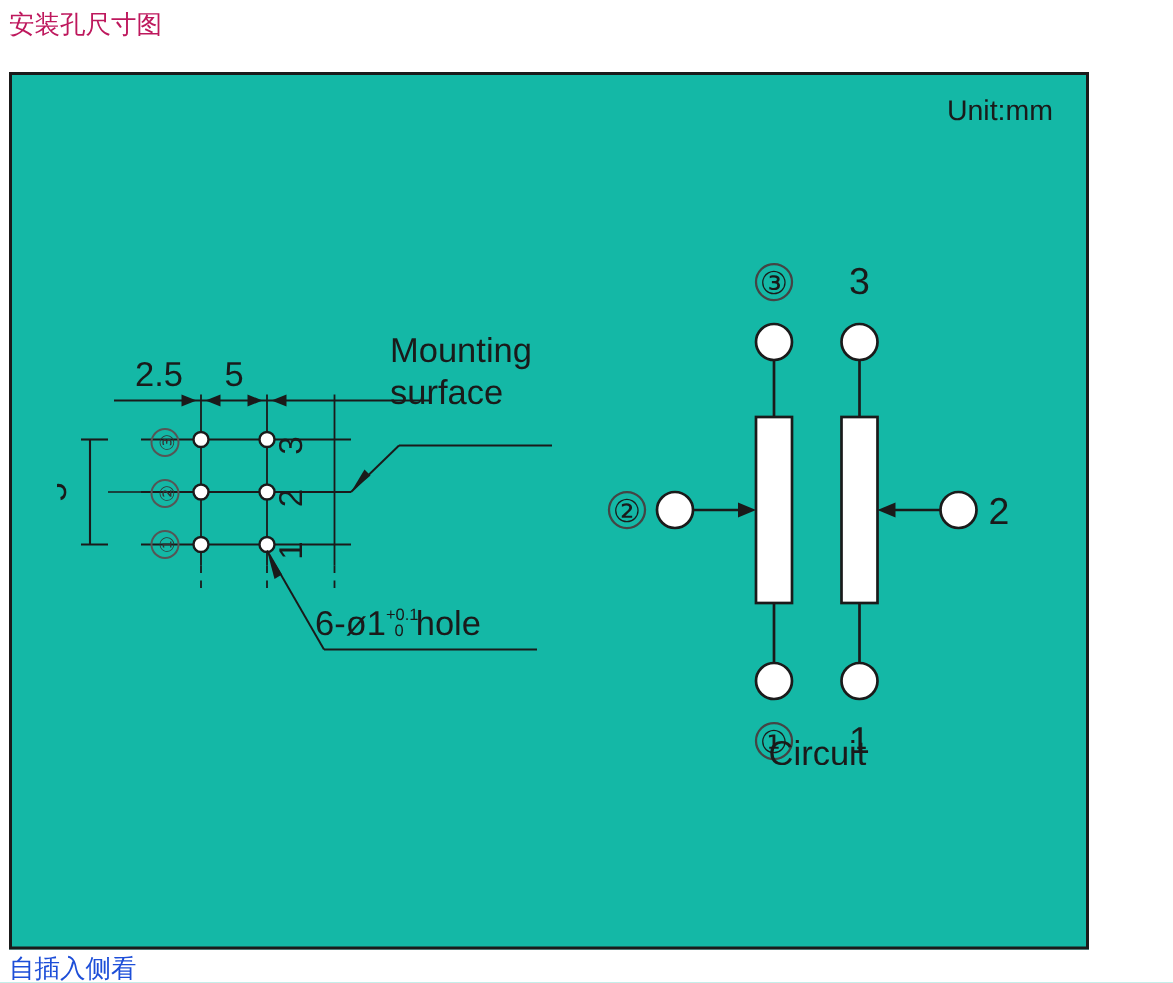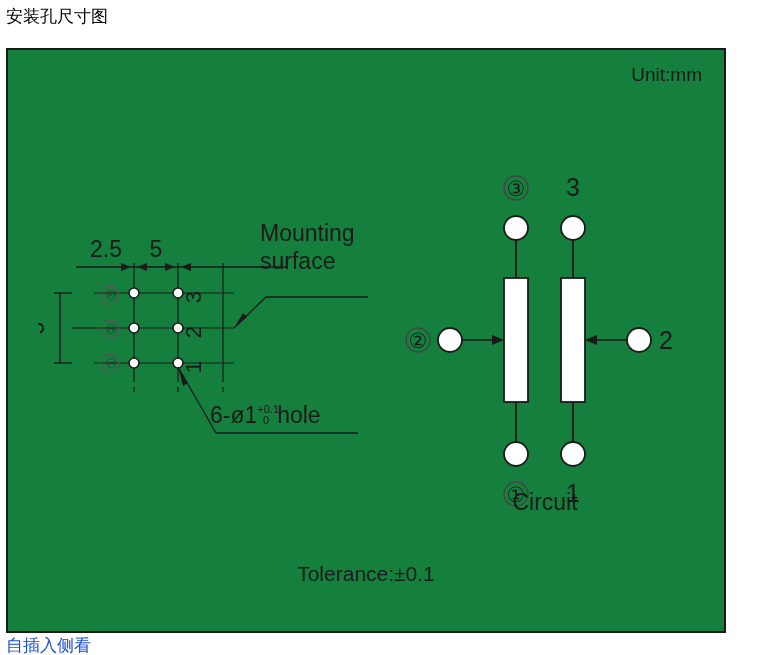--- a/index.html
+++ b/index.html
@@ -14,32 +14,32 @@
     overflow: hidden;
     font-family: "Liberation Sans", sans-serif;
     color: #1a1a1a;
   }
   #page-title {
     position: absolute;
     left: 6px;
     top: 6px;
     font-size: 17px;
     line-height: 22px;
-    color: #000000;
+    color: #be185d;
     white-space: nowrap;
   }
   #drawing-frame {
     position: absolute;
     left: 6px;
     top: 48px;
     width: 720px;
     height: 585px;
     border: 2px solid #1a1a1a;
     box-sizing: border-box;
-    background: #15803d;
+    background: #14b8a6;
   }
   #unit-label {
     position: absolute;
     right: 22px;
     top: 14px;
     font-size: 19px;
     white-space: nowrap;
   }
   #tolerance-label {
     position: absolute;
@@ -204,16 +204,15 @@
 
     <g>
       <text class="dtext" x="175" y="66" font-size="25" text-anchor="middle">3</text>
       <text class="dtext" x="268" y="219" font-size="25" text-anchor="middle">2</text>
       <text class="dtext" x="175" y="372" font-size="25" text-anchor="middle">1</text>
     </g>
 
     <text class="dtext" x="147" y="380" font-size="23" text-anchor="middle">Circuit</text>
   </svg>
 
-  <div id="tolerance-label">Tolerance:±0.1</div>
 </div>
 
 <div id="footer-note">自插入侧看</div>
 
 </body></html>

